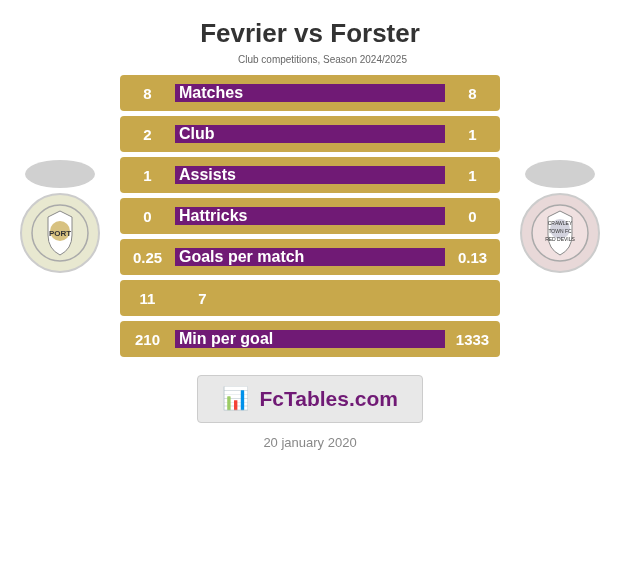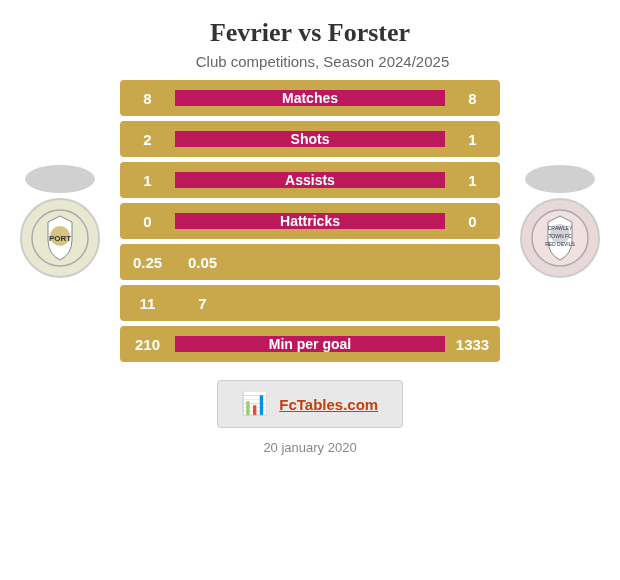--- a/index.html
+++ b/index.html
@@ -12,25 +12,24 @@
       flex-direction: column;
       align-items: center;
     }
 
     .page-title {
       font-size: 26px;
       font-weight: bold;
       color: #333;
       margin-top: 18px;
       text-align: center;
-      font-family: Liberation Serif, serif;
     }
 
     .subtitle {
-      font-size: 15px;
+      font-size: 10px;
       color: #666;
       margin-top: 5px;
       text-align: right;
       margin-left: 25px;
     }
 
     .comparison-section {
       display: flex;
       flex-direction: row;
       align-items: center;
@@ -95,25 +94,24 @@
       font-weight: bold;
       font-size: 15px;
       width: 55px;
       text-align: center;
       padding: 0 6px;
       flex-shrink: 0;
     }
 
     .stat-label {
       flex: 1;
-      text-align: center;
-      background: #be185d;
+      background: #701a75;
       color: #fff;
       font-weight: bold;
-      font-size: 14px;
+      font-size: 16px;
       padding: 0 4px;
     }
 
     .stat-value-right {
       background: #c8a84b;
       color: #fff;
       font-weight: bold;
       font-size: 15px;
       width: 55px;
       text-align: center;
@@ -131,24 +129,23 @@
       align-items: center;
       gap: 10px;
     }
 
     .fctables-icon {
       font-size: 22px;
       color: #c8a84b;
     }
 
     .fctables-text {
-      font-size: 15px;
-      font-weight: bold;
-      color: #c2410c;
-      text-decoration: underline;
+      font-size: 21px;
+      font-weight: bold;
+      color: #701a75;
     }
 
     .date-text {
       font-size: 13px;
       color: #888;
       margin-top: 12px;
       text-align: center;
     }
 
     .top-oval {
@@ -182,36 +179,37 @@
 
   <div class="stats-container">
 
   <div class="stat-row">
         <div class="stat-value-left">8</div>
         <div class="stat-label">Matches</div>
         <div class="stat-value-right">8</div>
       </div>
       <div class="stat-row">
         <div class="stat-value-left">2</div>
-        <div class="stat-label">Shots</div>
+        <div class="stat-label">Club</div>
         <div class="stat-value-right">1</div>
       </div>
       <div class="stat-row">
         <div class="stat-value-left">1</div>
         <div class="stat-label">Assists</div>
         <div class="stat-value-right">1</div>
       </div>
       <div class="stat-row">
         <div class="stat-value-left">0</div>
         <div class="stat-label">Hattricks</div>
         <div class="stat-value-right">0</div>
       </div>
       <div class="stat-row">
         <div class="stat-value-left">0.25</div>
-        <div class="stat-value-right">0.05</div>
+        <div class="stat-label">Goals per match</div>
+        <div class="stat-value-right">0.13</div>
       </div>
       <div class="stat-row">
         <div class="stat-value-left">11</div>
         <div class="stat-value-right">7</div>
       </div>
       <div class="stat-row">
         <div class="stat-value-left">210</div>
         <div class="stat-label">Min per goal</div>
         <div class="stat-value-right">1333</div>
       </div>

